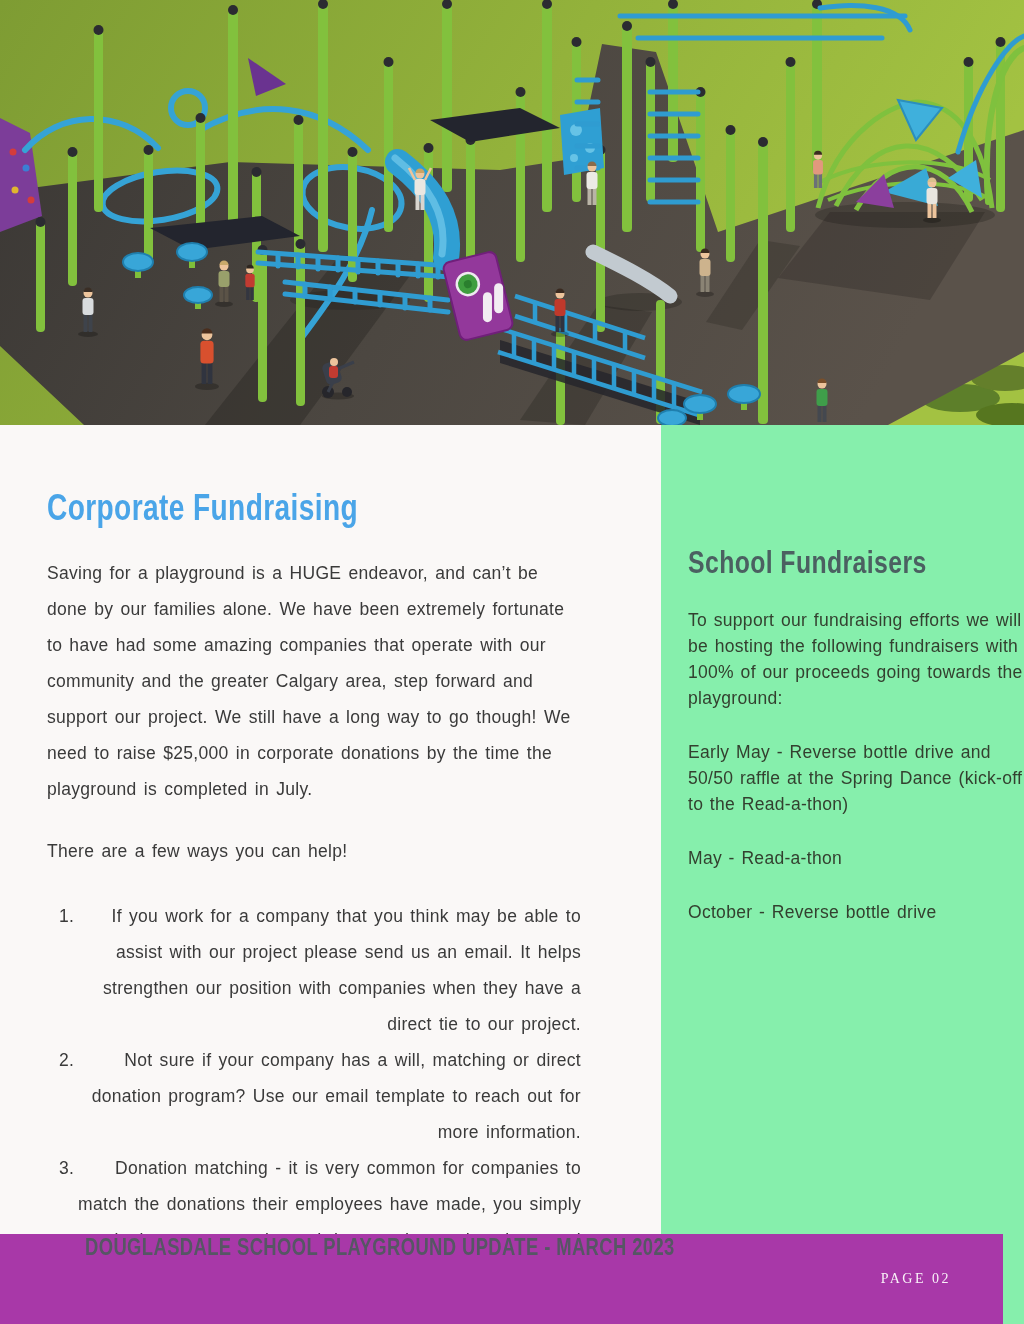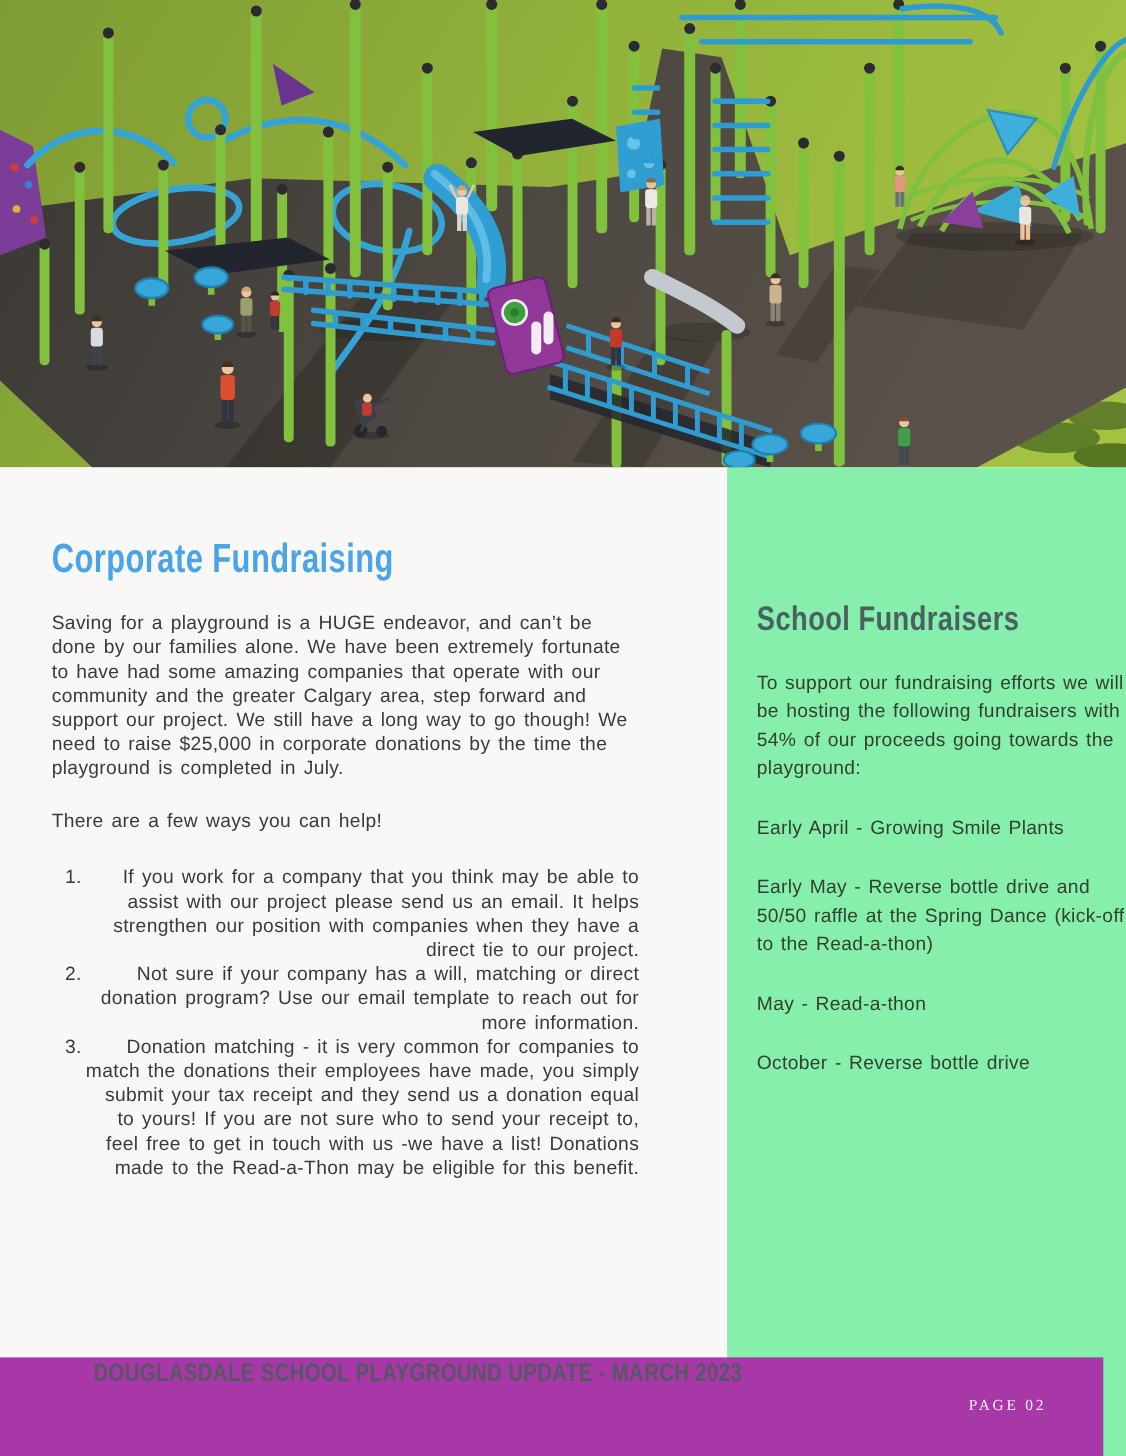--- a/index.html
+++ b/index.html
@@ -12,21 +12,21 @@
 
   
   .col-left {
     position:absolute; left:0; top:425px; width:661px; height:699px;
     background:#faf8f7; box-sizing:border-box; padding:62px 80px 0 47px;
   }
   .h-corporate {
     margin:0; color:#4aa5e8; font-size:37px; font-weight:700; letter-spacing:.5px;
     transform:scaleX(.76); transform-origin:left center; white-space:nowrap;
   }
-  .body-text { color:#3a3a3a; font-size:17.5px; line-height:22px; letter-spacing:.3px; word-spacing:2px; }
+  .body-text { color:#3a3a3a; font-size:17.5px; line-height:36px; letter-spacing:.3px; word-spacing:2px; }
   .col-left p { margin:26px 0 0; }
   .col-left p.ways { }
   .col-left ol { margin:29px 0 0; padding:0 0 0 30px; list-style:none; counter-reset:n;text-align:right; }
   .col-left li { counter-increment:n; position:relative; margin:0; }
   .col-left li::before { content:counter(n) "."; position:absolute; left:-18px; }
 
   
   .col-right {
     position:absolute; left:661px; top:425px; width:423px; height:899px;
     background:#86efac; box-sizing:border-box; padding:120px 60px 0 27px; z-index:1;
@@ -376,22 +376,21 @@
     <p class="body-text ways">There are a few ways you can help!</p>
     <ol class="body-text">
       <li>If you work for a company that you think may be able to assist with our project please send us an email. It helps strengthen our position with companies when they have a direct tie to our project.</li>
       <li>Not sure if your company has a will, matching or direct donation program? Use our email template to reach out for more information.</li>
       <li>Donation matching - it is very common for companies to match the donations their employees have made, you simply submit your tax receipt and they send us a donation equal to yours! If you are not sure who to send your receipt to, feel free to get in touch with us -we have a list!  Donations made to the Read-a-Thon may be eligible for this benefit.</li>
     </ol>
   </div>
 
   <div class="col-right">
     <h2 class="h-school">School Fundraisers</h2>
-    <p class="intro">To support our fundraising efforts we will be hosting the following fundraisers with 54% of our proceeds going towards the playground:</p>
-    <p>Early April - Growing Smile Plants</p>
+    <p class="intro">To support our fundraising efforts we will be hosting the following fundraisers with 100% of our proceeds going towards the playground:</p>
     <p>Early May - Reverse bottle drive and 50/50 raffle at the Spring Dance (kick-off to the Read-a-thon)</p>
     <p>May - Read-a-thon</p>
     <p>October - Reverse bottle drive</p>
   </div>
 
   <div class="footer">
     <span class="footer-title">DOUGLASDALE SCHOOL PLAYGROUND UPDATE - MARCH 2023</span>
     <span class="page-label">PAGE 02</span>
   </div>
 

